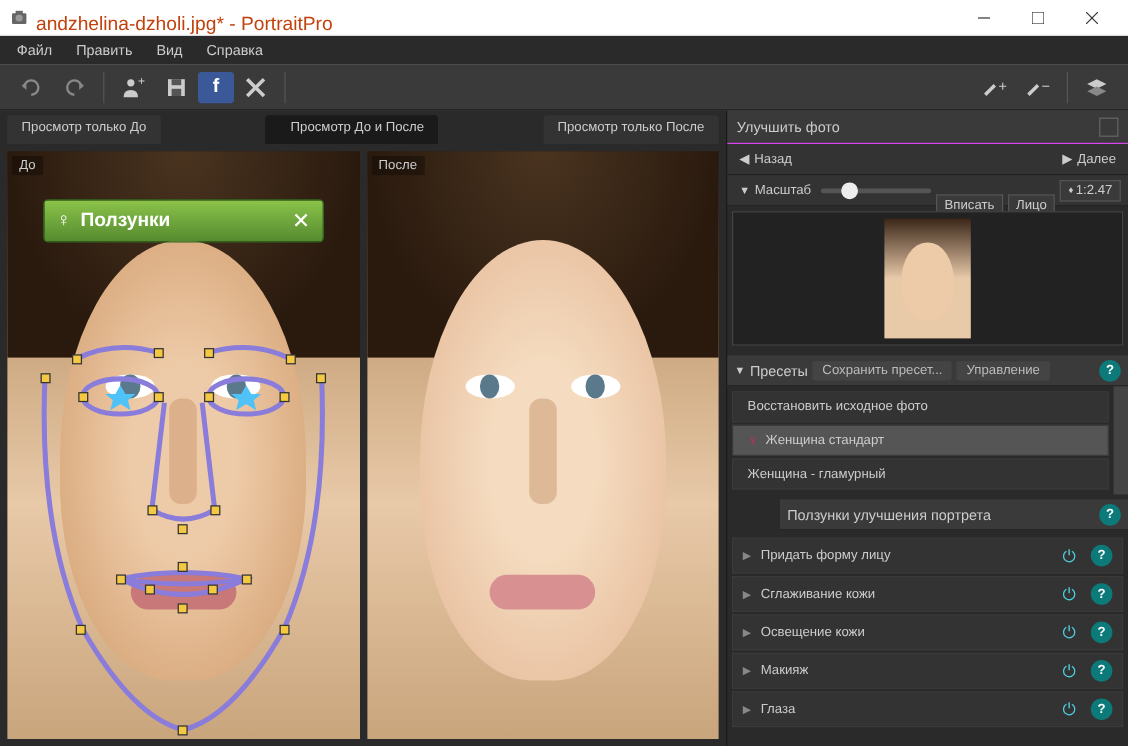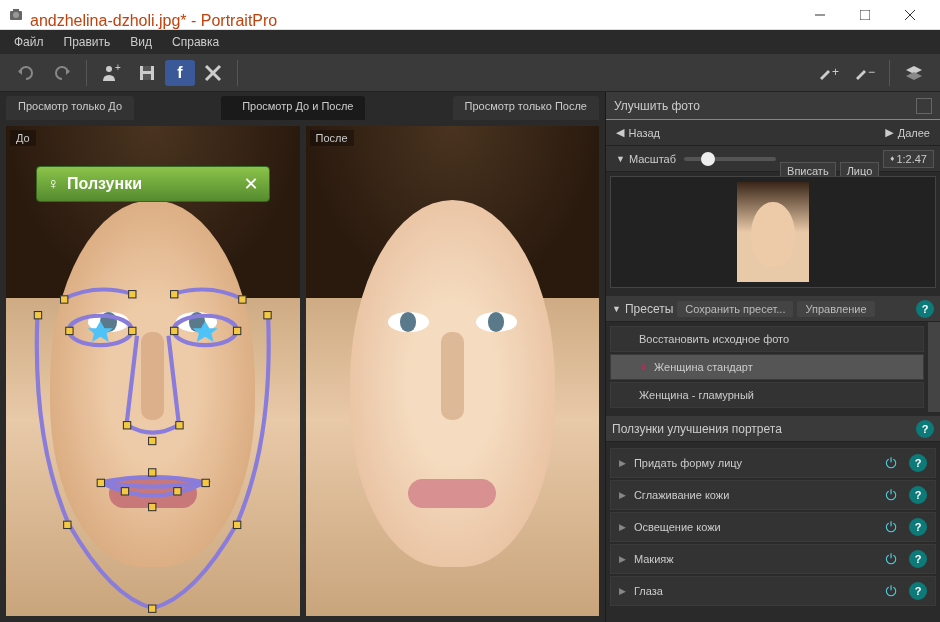--- a/index.html
+++ b/index.html
@@ -69,21 +69,21 @@
 .nav-thumb-area { height: 112px; background: #222; border: 1px solid #444; margin: 4px; position: relative; display: flex; align-items: center; justify-content: center; }
 .nav-thumb { width: 72px; height: 100px; background: linear-gradient(180deg, #3a2618 0%, #e8c9a8 50%); position: relative; }
 .nav-thumb .thumb-face { position: absolute; top: 20%; left: 20%; right: 20%; bottom: 15%; background: #eecba8; border-radius: 50% 50% 45% 45%; }
 
 .section-header { height: 26px; background: #3a3a3a; display: flex; align-items: center; padding: 0 6px; color: #ccc; font-size: 12px; border-bottom: 1px solid #222; gap: 4px; margin-top: 4px; }
 .section-header .tri { font-size: 9px; }
 .section-header .mini-btn { color: #bbb; font-size: 11px; padding: 2px 8px; background: #444; cursor: pointer; border-radius: 2px; }
 .section-header .help-btn { width: 18px; height: 18px; background: #0d7a7a; color: #fff; border-radius: 50%; display: flex; align-items: center; justify-content: center; font-size: 11px; font-weight: bold; cursor: pointer; margin-left: auto; }
 
 .preset-list { padding: 2px 4px; }
-.preset-item { height: 26px; display: flex; align-items: center; padding: 0 28px; color: #ccc; font-size: 11px; cursor: pointer; margin: 2px 0; background: #333; border: 1px solid #3a3a3a; }
+.preset-item { height: 26px; display: flex; align-items: center; padding: 0 12px; color: #ccc; font-size: 11px; cursor: pointer; margin: 2px 0; background: #333; border: 1px solid #3a3a3a; }
 .preset-item.selected { background: #555; }
 .preset-item .p-icon { color: #e91e63; margin-right: 6px; font-size: 12px; }
 .preset-scroll { width: 12px; background: #444; }
 
 .preset-wrap { display: flex; }
 .preset-wrap .preset-list { flex: 1; }
 
 .sliders-section { margin-top: 4px; }
 .slider-group { height: 30px; background: #333; margin: 2px 4px; display: flex; align-items: center; padding: 0 8px; color: #ccc; font-size: 11px; gap: 8px; border: 1px solid #3a3a3a; cursor: pointer; }
 .slider-group .tri { font-size: 9px; color: #888; }
@@ -330,21 +330,21 @@
           <span class="p-icon">♀</span>
           <span>Женщина стандарт</span>
         </div>
         <div class="preset-item">
           <span>Женщина - гламурный</span>
         </div>
       </div>
       <div class="preset-scroll"></div>
     </div>
 
-    <div class="section-header" style="justify-content:space-between;">
+    <div class="section-header" style="justify-content:space-between;margin-left:44px;">
       <span>Ползунки улучшения портрета</span>
       <span class="help-btn">?</span>
     </div>
     <div class="sliders-section">
       <div class="slider-group">
         <span class="tri">▶</span>
         <span class="sg-label">Придать форму лицу</span>
         <span class="power-btn">⏻</span>
         <span class="help-btn">?</span>
       </div>

